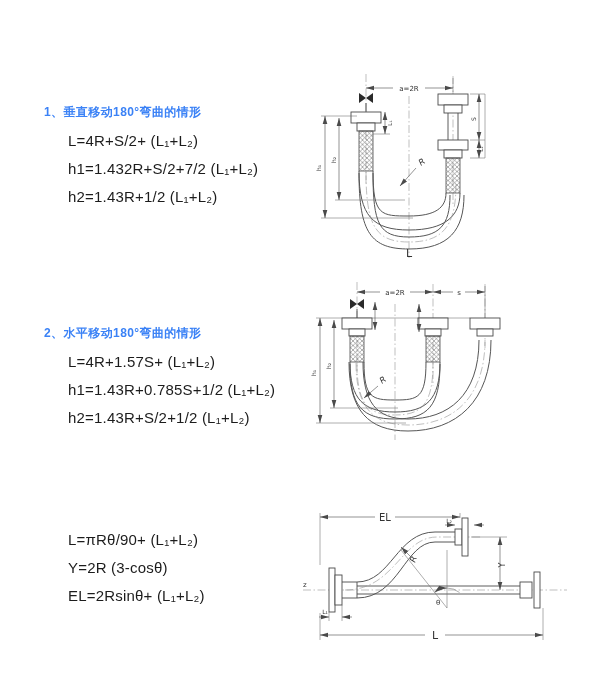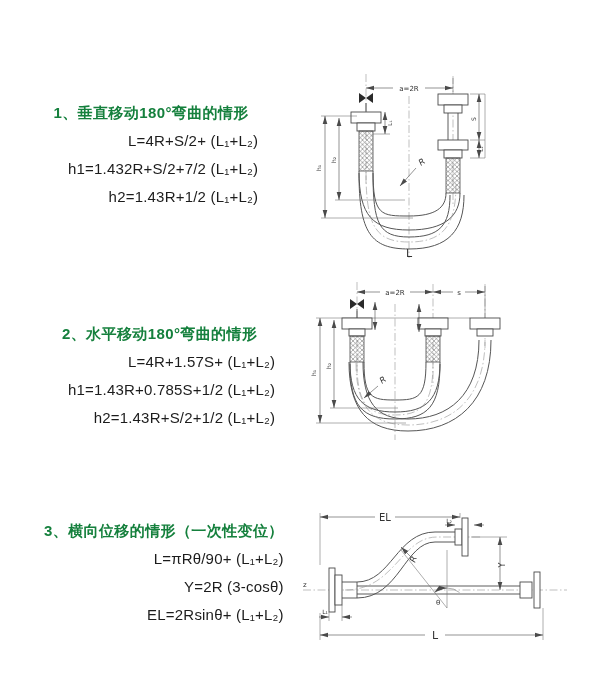--- a/index.html
+++ b/index.html
@@ -2,23 +2,23 @@
 <html><head>
 <meta charset="utf-8">
 <style>
   html,body{margin:0;padding:0;background:#fff;}
   .page{position:relative;width:600px;height:675px;background:#ffffff;overflow:hidden;
         font-family:"Liberation Sans","DejaVu Sans",sans-serif;color:#1a1a1a;}
   .title{position:absolute;left:35px;top:16px;font-size:14px;font-weight:600;color:#111;
          letter-spacing:0.6px;}
   .section{position:absolute;left:44px;}
   .sec1{top:103px;} .sec2{top:324px;} .sec3{top:521px;}
-  .heading{font-size:15px;font-weight:600;color:#15803d;letter-spacing:0.4px;line-height:19px;text-align:center;}
+  .heading{font-size:12px;font-weight:600;color:#3b82f6;letter-spacing:0.4px;line-height:19px;}
   .fline{margin-left:24px;margin-top:9px;font-size:15px;line-height:19px;color:#1c1c1c;
-         letter-spacing:0.2px;text-align:right;}
+         letter-spacing:0.2px;}
   .diag{position:absolute;}
   .d1{left:313px;top:68px;} .d2{left:308px;top:278px;} .d3{left:295px;top:505px;}
   svg{display:block;}
   svg text{font-family:"DejaVu Sans","Liberation Sans",sans-serif;fill:#333;}
   .ln{stroke:#4a4a4a;stroke-width:0.9;fill:none;}
   .fit{stroke:#4a4a4a;stroke-width:0.9;fill:#fff;}
   .dim{stroke:#4a4a4a;stroke-width:0.6;fill:none;}
   .ext{stroke:#6a6a6a;stroke-width:0.55;fill:none;}
   .cl{stroke:#949494;stroke-width:0.6;fill:none;stroke-dasharray:8 2.5 1.5 2.5;}
   .hose{stroke:#565656;stroke-width:1;fill:none;}
@@ -38,21 +38,20 @@
   </div>
 
   <div class="section sec2">
     <div class="heading">2、水平移动180°弯曲的情形</div>
     <div class="fline">L=4R+1.57S+ (L₁+L₂)</div>
     <div class="fline">h1=1.43R+0.785S+1/2 (L₁+L₂)</div>
     <div class="fline">h2=1.43R+S/2+1/2 (L₁+L₂)</div>
   </div>
 
   <div class="section sec3">
-    <div class="heading">3、横向位移的情形（一次性变位）</div>
     <div class="fline">L=πRθ/90+ (L₁+L₂)</div>
     <div class="fline">Y=2R (3-cosθ)</div>
     <div class="fline">EL=2Rsinθ+ (L₁+L₂)</div>
   </div>
 
   <svg class="diag d1" width="275" height="195" viewBox="0 0 275 195">
     <defs>
       <marker id="ar1" markerUnits="userSpaceOnUse" markerWidth="8" markerHeight="6" refX="8" refY="3" orient="auto-start-reverse">
         <path d="M0,0.7 L8,3 L0,5.3 Z" fill="#4a4a4a"></path>
       </marker>

